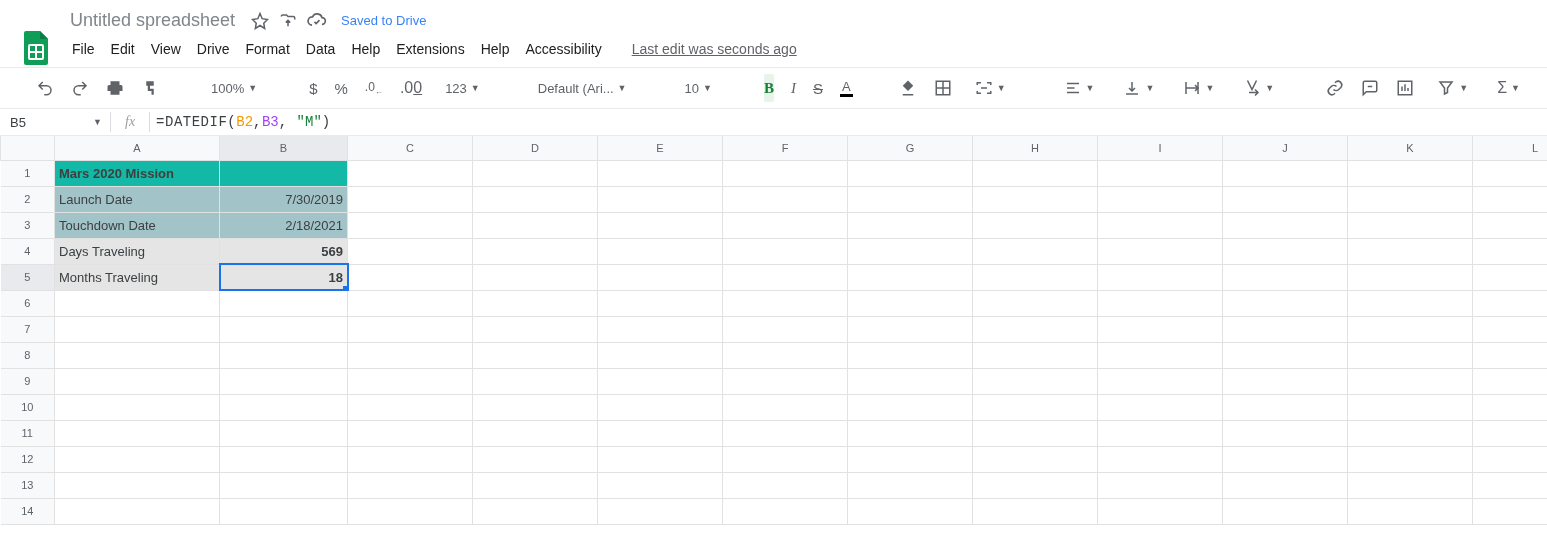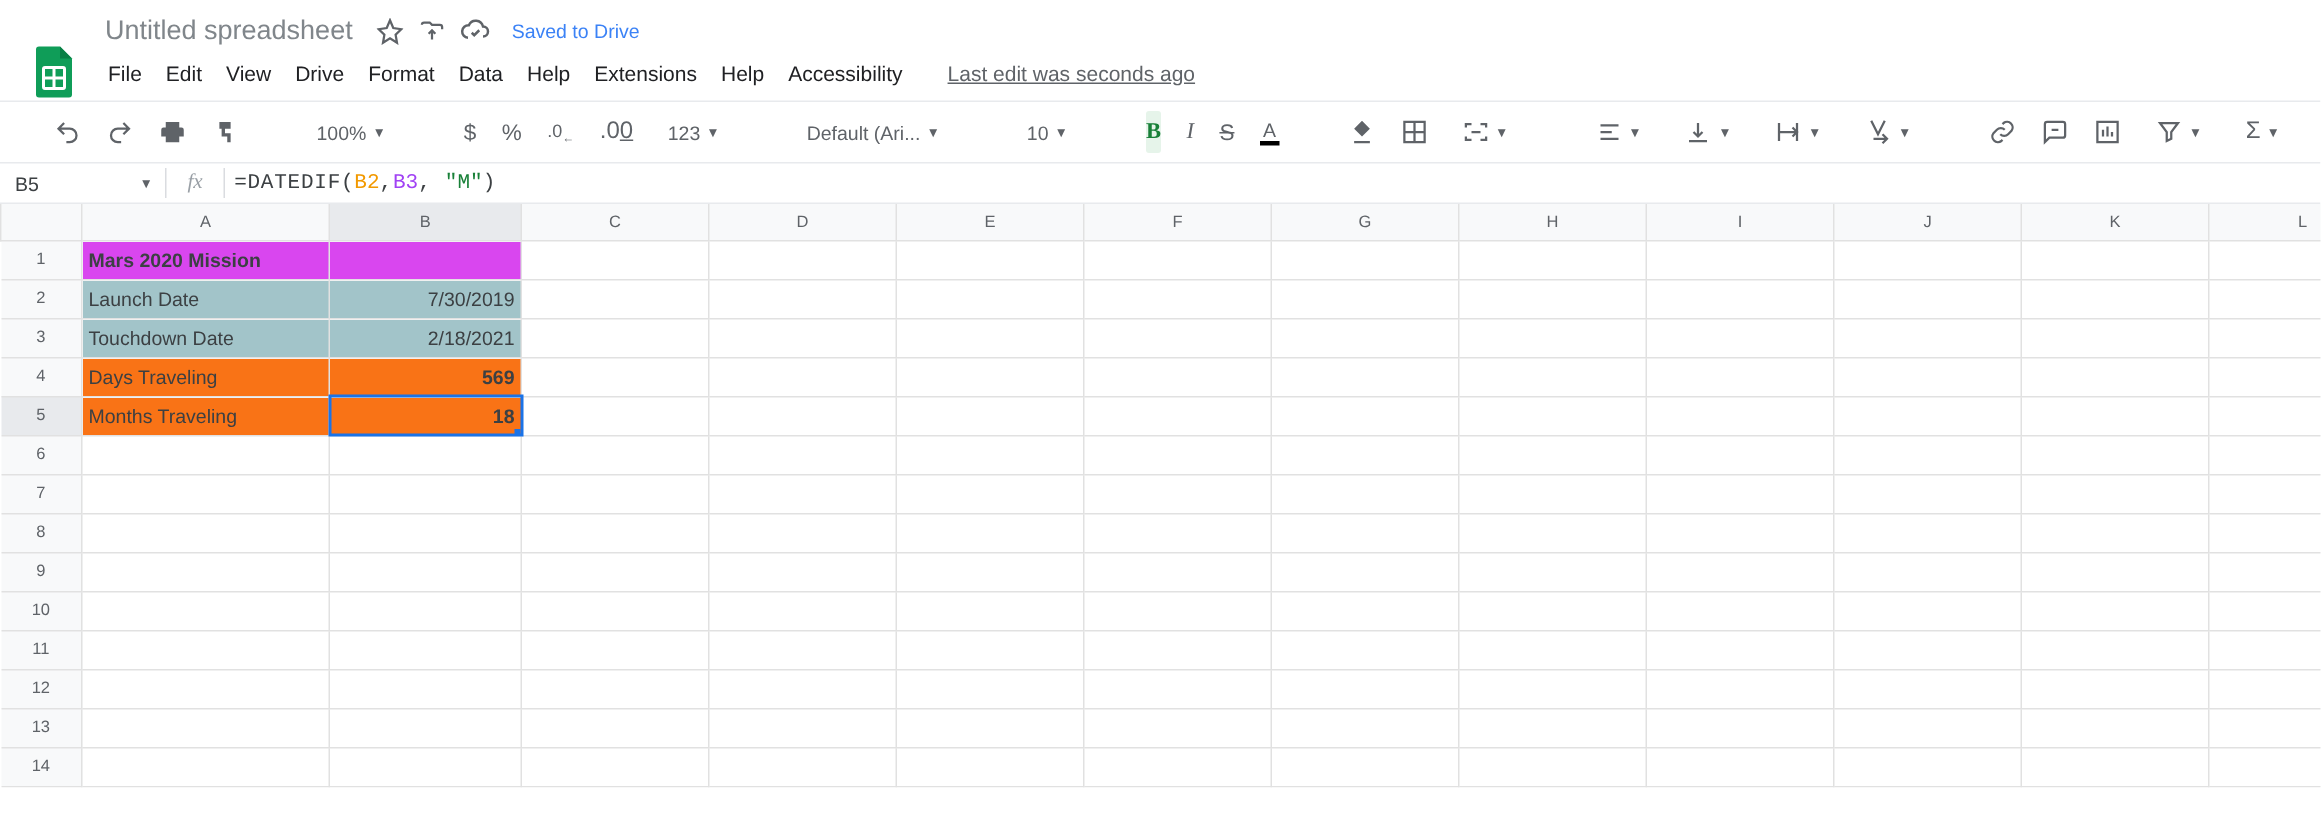--- a/index.html
+++ b/index.html
@@ -34,23 +34,23 @@
   .formula .str { color: #188038; }
   .grid-wrap { position: relative; }
   table.grid { border-collapse: collapse; table-layout: fixed; width: 100%; }
   .col-head { background: #f8f9fa; height: 24px; text-align: center; font-size: 11px; color: #5f6368; border: 1px solid #e1e1e1; border-top: none; font-weight: normal;}
   .col-head.sel { background: #e8eaed; }
   .row-head { background: #f8f9fa; width: 54px; text-align: center; font-size: 11px; color: #5f6368; border: 1px solid #e1e1e1; border-left: none; font-weight: normal;}
   .row-head.sel { background: #e8eaed; }
   .cell { border: 1px solid #e1e1e1; height: 26px; padding: 0 4px; font-size: 13px; white-space: nowrap; overflow: hidden; }
   .cell.right { text-align: right; }
   .cell.bold { font-weight: bold; }
-  .bg-red { background: #d946ef; }
+  .bg-red { background: #14b8a6; }
   .bg-teal { background: #a2c4c9; }
-  .bg-blue { background: #f97316; }
+  .bg-blue { background: #e5e5e5; }
   .active-cell { outline: 2px solid #1a73e8; outline-offset: -1px; position: relative; }
   .active-cell::after { content: ""; position: absolute; right: -2px; bottom: -2px; width: 6px; height: 6px; background: #1a73e8; }
   .text-color-bar { border-bottom: 3px solid #000; padding: 0 2px; line-height: 14px; display: inline-block;}
   svg { display: block; }
 </style>
 </head>
 <body>
 
 <div class="header">
   <div class="logo">

